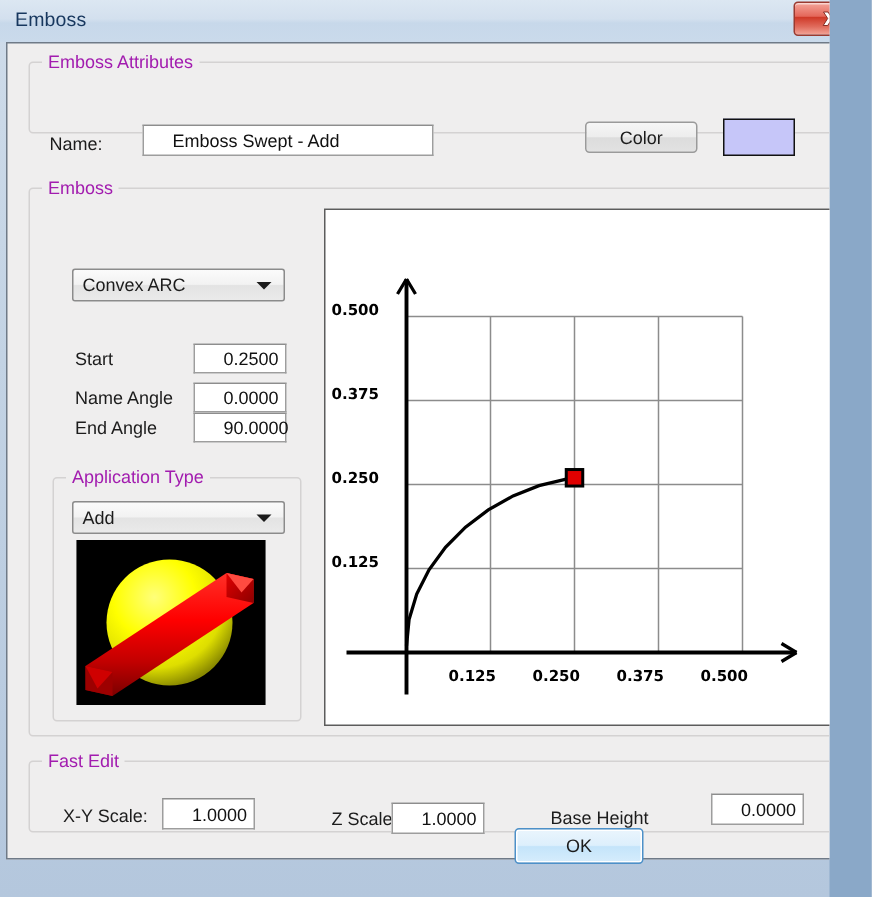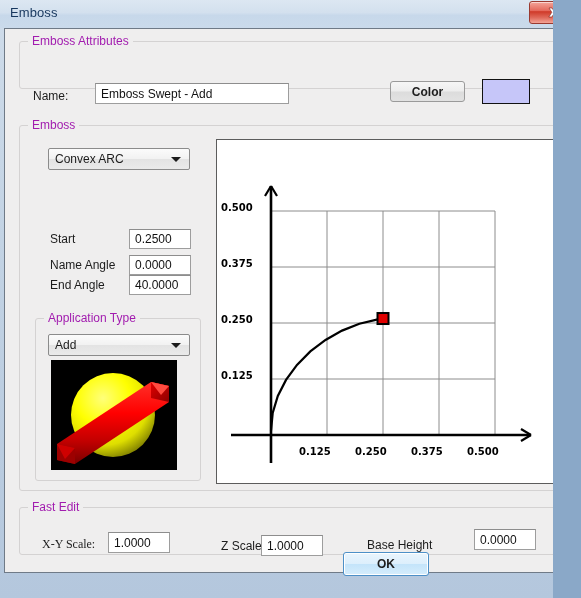--- a/index.html
+++ b/index.html
@@ -61,33 +61,32 @@
     white-space: nowrap;
   }
   .textbox {
     position: absolute;
     background: #ffffff;
     border: 1px solid #9d9d9d;
     border-top-color: #8d8d8d;
     box-sizing: border-box;
     font-size: 12px; color: #111;
     display: flex; align-items: center;
-    padding-left: 5px;
+    padding-left: 19px;
     cursor: text;
   }
   .btn {
     position: absolute;
     box-sizing: border-box;
     border: 1px solid #9a9a9a;
     border-radius: 3px;
     background: linear-gradient(to bottom, #f6f6f6 0%, #ededed 48%, #dcdcdc 52%, #e2e2e2 100%);
     font-size: 12px; color: #1c1c1c;
     display: flex; align-items: center; justify-content: center;
     cursor: pointer;
-    font-weight: bold;
   }
   .btn.default {
     border: 1px solid #4d90c8;
     background: linear-gradient(to bottom, #eaf5fd 0%, #ddeffc 48%, #c4e4fa 52%, #d6edfc 100%);
     box-shadow: 0 0 0 1px #ffffff inset;
   }
   .combo {
     position: absolute;
     box-sizing: border-box;
     border: 1px solid #8b8b8b;
@@ -158,33 +157,33 @@
     </div>
     <div class="fieldlabel" style="left:28px; top:60px;">Name:</div>
     <div class="textbox" style="left:90px; top:54px; width:194px; height:21px;">Emboss Swept - Add</div>
     <div class="btn" style="left:385px; top:52px; width:75px; height:21px;">Color</div>
     <div id="color-swatch" style="left:477px; top:50px; width:48px; height:25px; background:#c6c6f9;"></div>
 
     <div class="group" style="left:14px; top:96px; width:543px; height:366px;">
       <span class="glabel">Emboss</span>
     </div>
 
-    <div class="combo" style="left:43px; top:119px; width:142px; height:22px;">
+    <div class="combo" style="left:43px; top:150px; width:142px; height:22px;">
       <span>Convex ARC</span>
       <span class="arrow"></span>
     </div>
 
     <div class="fieldlabel" style="left:45px; top:203px;">Start</div>
     <div class="textbox" style="left:124px; top:200px; width:62px; height:20px;">0.2500</div>
 
     <div class="fieldlabel" style="left:45px; top:229px;">Name Angle</div>
     <div class="textbox" style="left:124px; top:226px; width:62px; height:20px;">0.0000</div>
 
     <div class="fieldlabel" style="left:45px; top:249px;">End Angle</div>
-    <div class="textbox" style="left:124px; top:246px; width:62px; height:20px;">40.0000</div>
+    <div class="textbox" style="left:124px; top:246px; width:62px; height:20px;">90.0000</div>
 
     <div class="group" style="left:30px; top:289px; width:166px; height:163px;">
       <span class="glabel">Application Type</span>
     </div>
     <div class="combo" style="left:43px; top:305px; width:142px; height:22px;">
       <span>Add</span>
       <span class="arrow"></span>
     </div>
 
     <div id="preview" style="left:46px; top:331px; width:126px; height:110px;">
@@ -252,21 +251,21 @@
           <div class="axis-label" style="left: 4px; top: 174px;">0.250</div>
           <div class="axis-label" style="left: 4px; top: 118px;">0.375</div>
           <div class="axis-label" style="left: 4px; top: 62px;">0.500</div>
         </div>
     </div>
 
     <div class="group" style="left:14px; top:478px; width:543px; height:48px;">
       <span class="glabel">Fast Edit</span>
     </div>
 
-    <div class="fieldlabel" style="left:37px; top:508px;font-family:Liberation Serif, serif;">X-Y Scale:</div>
+    <div class="fieldlabel" style="left:37px; top:508px;">X-Y Scale:</div>
     <div class="textbox" style="left:103px; top:503px; width:62px; height:21px;">1.0000</div>
 
     <div class="fieldlabel" style="left:216px; top:510px;">Z Scale:</div>
     <div class="textbox" style="left:256px; top:506px; width:62px; height:21px;">1.0000</div>
 
     <div class="fieldlabel" style="left:362px; top:509px;">Base Height</div>
     <div class="textbox" style="left:469px; top:500px; width:62px; height:21px;">0.0000</div>
 
     <div class="btn default" style="left:338px; top:523px; width:86px; height:24px;">OK</div>
 

